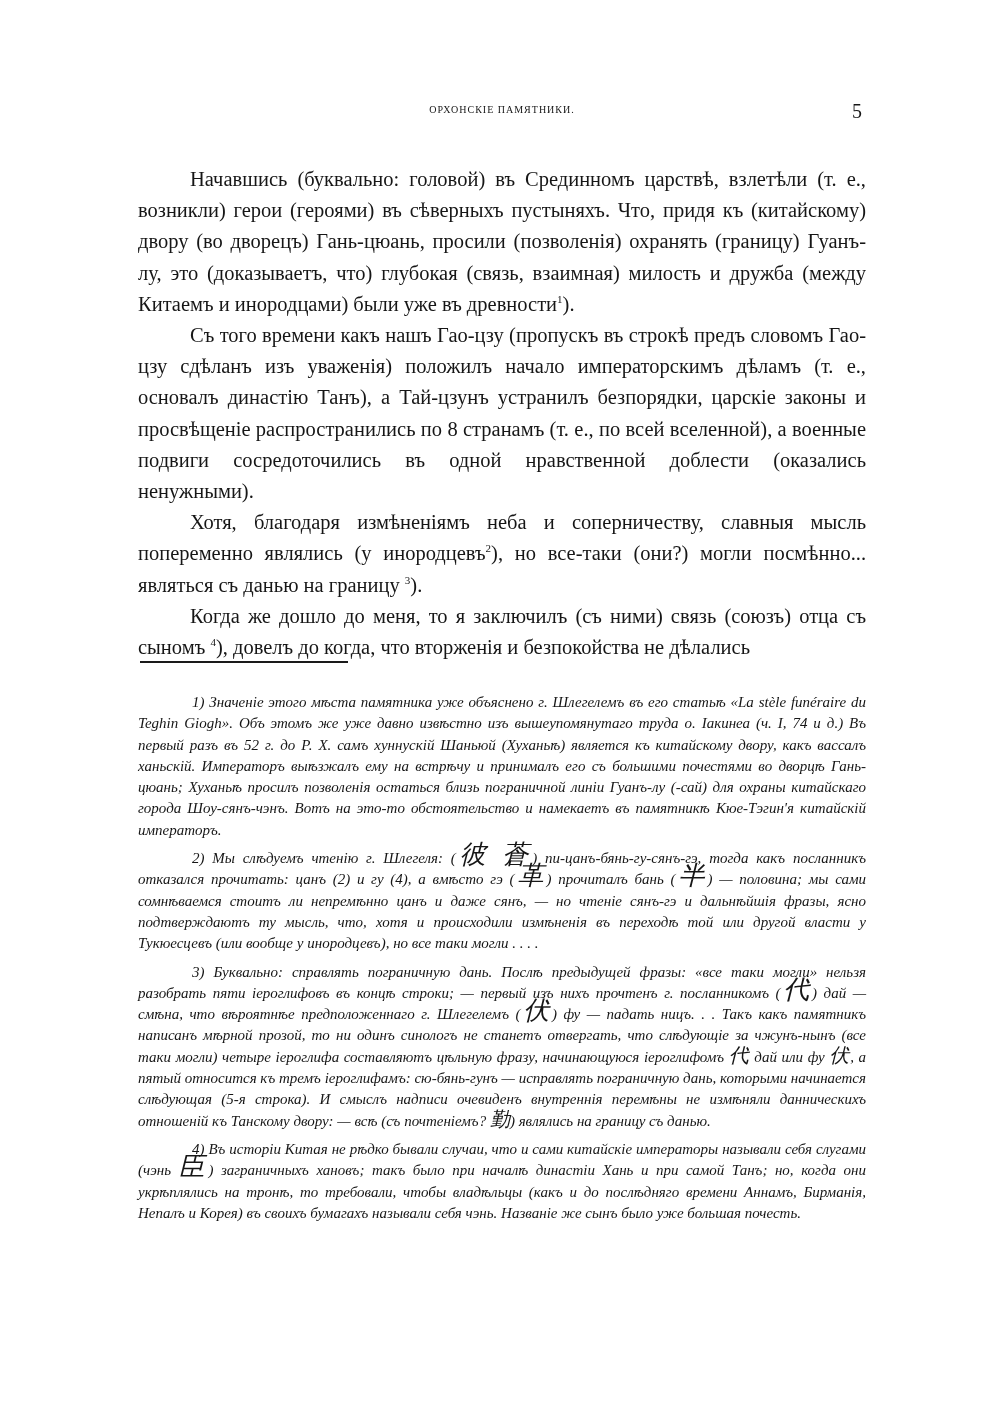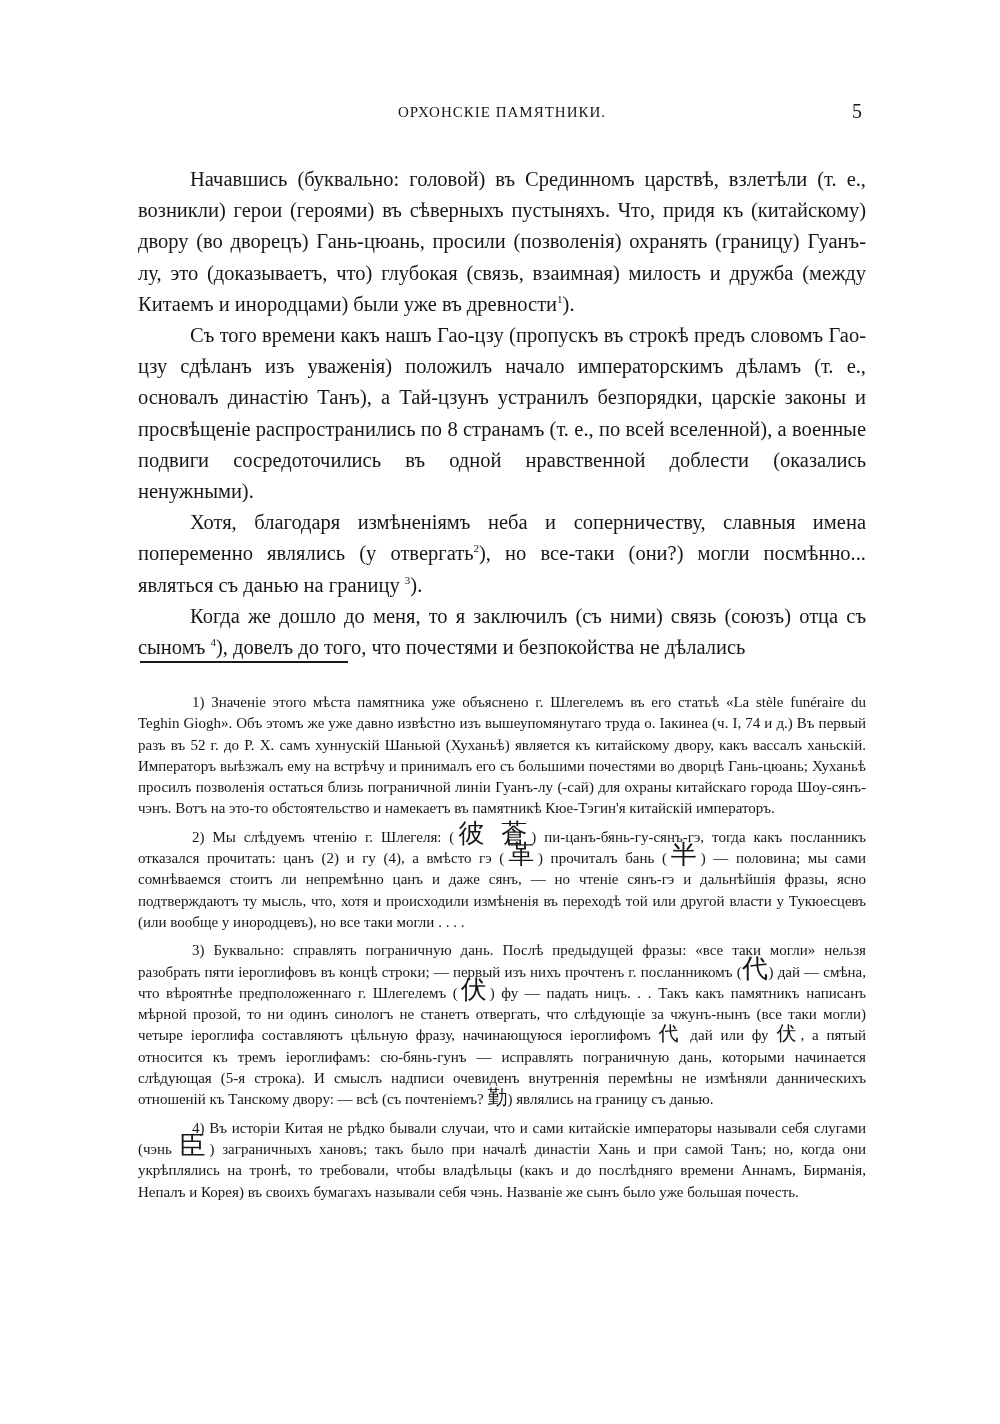--- a/index.html
+++ b/index.html
@@ -5,21 +5,21 @@
   html, body { margin: 0; padding: 0; background: #ffffff; }
   body {
     width: 1000px; height: 1424px; position: relative; overflow: hidden;
     font-family: "DejaVu Serif", "Liberation Serif", serif; color: #161616;
   }
   .header {
     position: absolute; top: 100px; left: 138px; width: 728px; height: 24px;
   }
   .running-title {
     position: absolute; left: 0; width: 728px; text-align: center;
-    font-size: 15px; letter-spacing: 1px; top: 4px;
+    font-size: 10px; letter-spacing: 1px; top: 4px;
     font-family: "Liberation Serif", serif;
   }
   .page-num {
     position: absolute; right: 4px; top: 0; font-size: 20px;
     font-family: "Liberation Serif", serif;
   }
   .main {
     position: absolute; top: 164px; left: 138px; width: 728px;
     font-size: 20.5px; line-height: 31.2px; text-align: justify;
     font-family: "Liberation Serif", serif;
@@ -28,37 +28,37 @@
   sup { font-size: 11px; line-height: 0; vertical-align: super; }
   .rule {
     position: absolute; top: 661px; left: 140px; width: 208px; height: 2px;
     background: #1a1a1a;
   }
   .notes {
     position: absolute; top: 692px; left: 138px; width: 728px;
     font-size: 15px; line-height: 21.3px; text-align: justify;
     font-family: "Liberation Serif", serif;
   }
-  .notes p { margin: 0 0 7px 0; text-indent: 54px; }
+  .notes p { margin: 0 0 7px 0; text-indent: 54px; font-style: italic; }
   .hz { font-size: 26px; line-height: 0; font-family: "DejaVu Sans", sans-serif; }
   .hz-inline { font-size: 20px; line-height: 0; font-family: "DejaVu Sans", sans-serif; }
 </style>
 </head>
 <body>
 
 <div class="header">
   <div class="running-title">ОРХОНСКІЕ ПАМЯТНИКИ.</div>
   <div class="page-num">5</div>
 </div>
 
 <div class="main">
   <p><span>Начавшись (буквально: головой) въ Срединномъ царствѣ, взлетѣли (т. е., возникли) герои (героями) въ сѣверныхъ пустыняхъ. Что, придя къ (китайскому) двору (во дворецъ) Гань-цюань, просили (позволенія) охранять (границу) Гуанъ-лу, это (доказываетъ, что) глубокая (связь, взаимная) милость и дружба (между Китаемъ и инородцами) были уже въ древности</span><sup>1</sup><span>).</span></p>
   <p>Съ того времени какъ нашъ Гао-цзу (пропускъ въ строкѣ предъ словомъ Гао-цзу сдѣланъ изъ уваженія) положилъ начало императорскимъ дѣламъ (т. е., основалъ династію Танъ), а Тай-цзунъ устранилъ безпорядки, царскіе законы и просвѣщеніе распространились по 8 странамъ (т. е., по всей вселенной), а военные подвиги сосредоточились въ одной нравственной доблести (оказались ненужными).</p>
-  <p><span>Хотя, благодаря измѣненіямъ неба и соперничеству, славныя имена попеременно являлись (у отвергать</span><sup>2</sup><span>), но все-таки (они?) могли посмѣнно... являться съ данью на границу</span> <sup>3</sup><span>).</span></p>
-  <p><span>Когда же дошло до меня, то я заключилъ (съ ними) связь (союзъ) отца съ сыномъ</span> <sup>4</sup><span>), довелъ до того, что почестями и безпокойства не дѣлались</span></p>
+  <p><span>Хотя, благодаря измѣненіямъ неба и соперничеству, славныя мысль попеременно являлись (у инородцевъ</span><sup>2</sup><span>), но все-таки (они?) могли посмѣнно... являться съ данью на границу</span> <sup>3</sup><span>).</span></p>
+  <p><span>Когда же дошло до меня, то я заключилъ (съ ними) связь (союзъ) отца съ сыномъ</span> <sup>4</sup><span>), довелъ до когда, что вторженія и безпокойства не дѣлались</span></p>
 </div>
 
 <div class="rule"></div>
 
 <div class="notes">
   <p>1) Значеніе этого мѣста памятника уже объяснено г. Шлегелемъ въ его статьѣ «La stèle funéraire du Teghin Giogh». Объ этомъ же уже давно извѣстно изъ вышеупомянутаго труда о. Іакинеа (ч. I, 74 и д.) Въ первый разъ въ 52 г. до Р. Х. самъ хуннускій Шаньюй (Хуханьѣ) является къ китайскому двору, какъ вассалъ ханьскій. Императоръ выѣзжалъ ему на встрѣчу и принималъ его съ большими почестями во дворцѣ Гань-цюань; Хуханьѣ просилъ позволенія остаться близь пограничной линіи Гуанъ-лу (-сай) для охраны китайскаго города Шоу-сянъ-чэнъ. Вотъ на это-то обстоятельство и намекаетъ въ памятникѣ Кюе-Тэгин'я китайскій императоръ.</p>
   <p><span>2) Мы слѣдуемъ чтенію г. Шлегеля: (</span><span class="hz">彼 蒼</span><span>) пи-цанъ-бянь-гу-сянъ-гэ, тогда какъ посланникъ отказался прочитать: цанъ (2) и гу (4), а вмѣсто гэ (</span><span class="hz">革</span><span>) прочиталъ бань (</span><span class="hz">半</span><span>) — половина; мы сами сомнѣваемся стоитъ ли непремѣнно цанъ и даже сянъ, — но чтеніе сянъ-гэ и дальнѣйшія фразы, ясно подтверждаютъ ту мысль, что, хотя и происходили измѣненія въ переходѣ той или другой власти у Тукюесцевъ (или вообще у инородцевъ), но все таки могли . . . .</span></p>
   <p><span>3) Буквально: справлять пограничную дань. Послѣ предыдущей фразы: «все таки могли» нельзя разобрать пяти іероглифовъ въ концѣ строки; — первый изъ нихъ прочтенъ г. посланникомъ (</span><span class="hz">代</span><span>) дай — смѣна, что вѣроятнѣе предположеннаго г. Шлегелемъ (</span><span class="hz">伏</span><span>) фу — падать ницъ. . . Такъ какъ памятникъ написанъ мѣрной прозой, то ни одинъ синологъ не станетъ отвергать, что слѣдующіе за чжунъ-нынъ (все таки могли) четыре іероглифа составляютъ цѣльную фразу, начинающуюся іероглифомъ </span><span class="hz-inline">代</span><span> дай или фу </span><span class="hz-inline">伏</span><span>, а пятый относится къ тремъ іероглифамъ: сю-бянь-гунъ — исправлять пограничную дань, которыми начинается слѣдующая (5-я строка). И смыслъ надписи очевиденъ внутреннія перемѣны не измѣняли данническихъ отношеній къ Танскому двору: — всѣ (съ почтеніемъ? </span><span class="hz-inline">勤</span><span>) являлись на границу съ данью.</span></p>
   <p><span>4) Въ исторіи Китая не рѣдко бывали случаи, что и сами китайскіе императоры называли себя слугами (чэнь </span><span class="hz">臣</span><span>) заграничныхъ хановъ; такъ было при началѣ династіи Хань и при самой Танъ; но, когда они укрѣплялись на тронѣ, то требовали, чтобы владѣльцы (какъ и до послѣдняго времени Аннамъ, Бирманія, Непалъ и Корея) въ своихъ бумагахъ называли себя чэнь. Названіе же сынъ было уже большая почесть.</span></p>
 </div>

